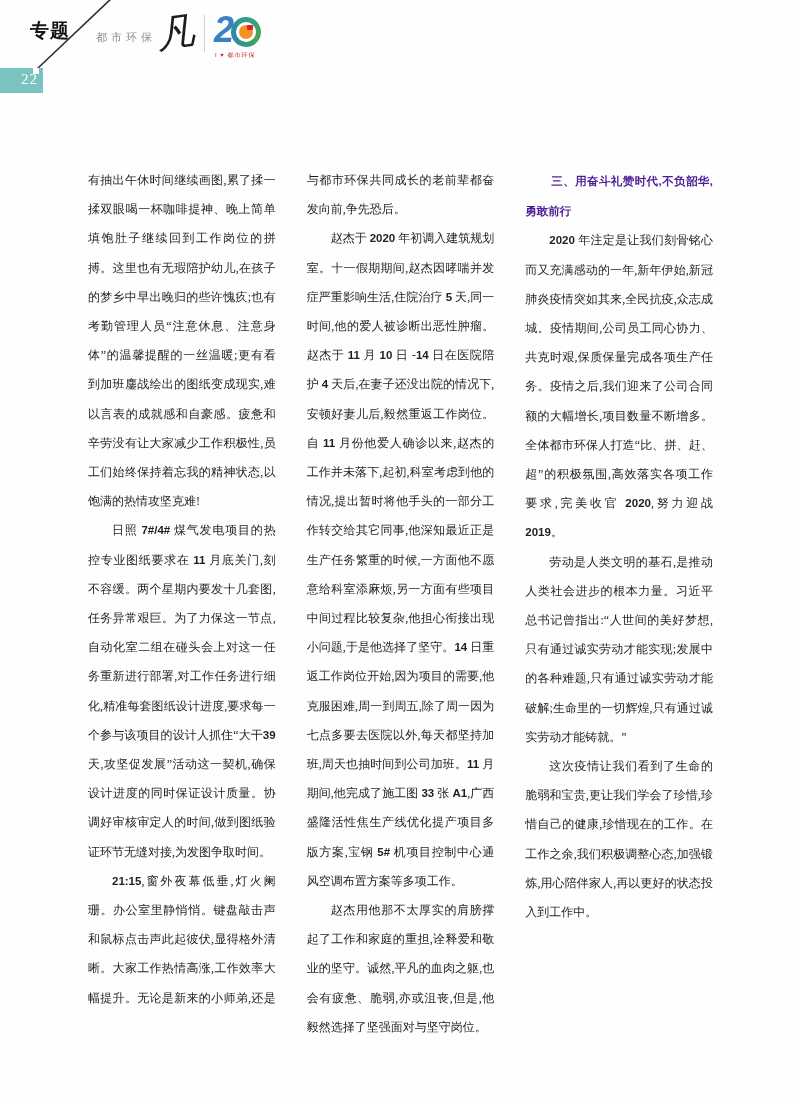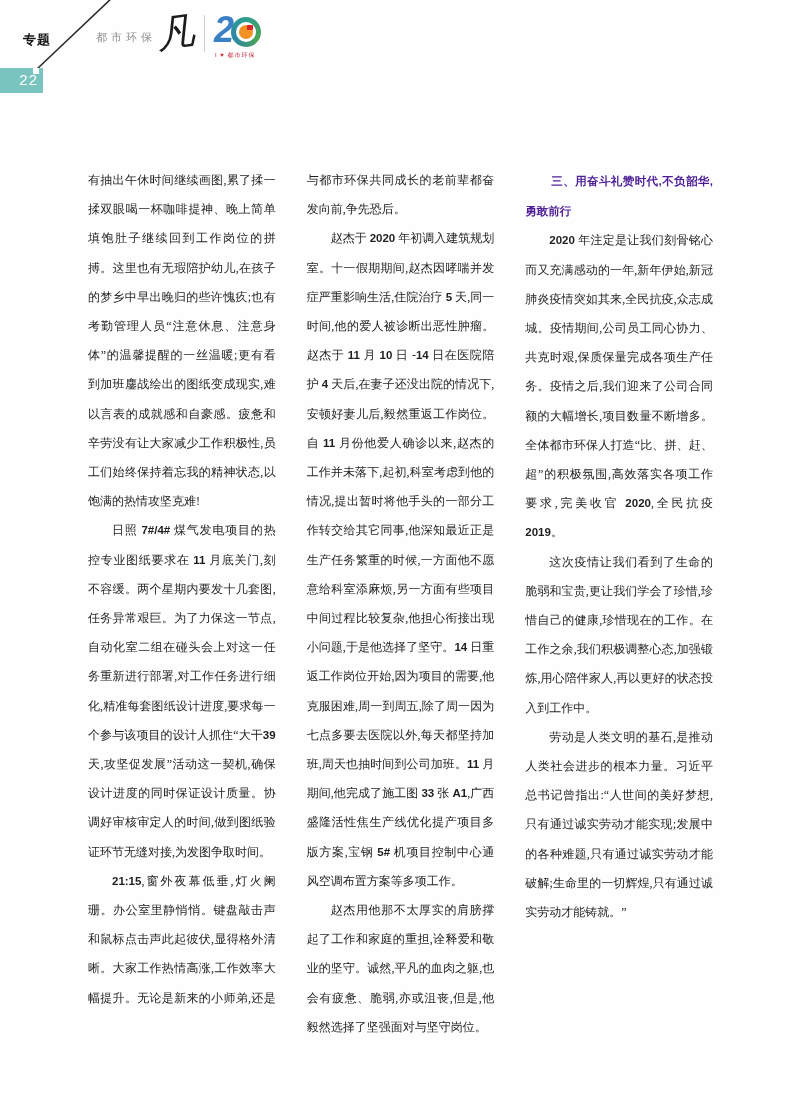--- a/index.html
+++ b/index.html
@@ -1,24 +1,24 @@
 <!DOCTYPE html>
 <html><head>
 <meta charset="utf-8">
 <style>
   html,body{margin:0;padding:0;}
   body{width:800px;height:1100px;background:#fdfdfc;font-family:"Liberation Serif",serif;color:#1e1e1e;position:relative;overflow:hidden;}
   .page{position:absolute;inset:0;background:#fefefe;}
 
   
-  .section-label{position:absolute;left:23px;top:18px;font-family:"Liberation Sans",sans-serif;font-weight:bold;font-size:13px;color:#141414;letter-spacing:1px;margin-top:13px;}
+  .section-label{position:absolute;left:30px;top:18px;font-family:"Liberation Sans",sans-serif;font-weight:bold;font-size:19px;color:#141414;letter-spacing:1px;}
   .diag-svg{position:absolute;left:0;top:0;width:140px;height:80px;}
   .pagenum-box{position:absolute;left:0;top:68px;width:43px;height:25px;background:#79c4bf;}
   .pagenum-box .notch{position:absolute;top:0;right:4px;width:6px;height:6px;background:#ffffff;}
-  .pagenum{position:absolute;right:5px;top:3px;font-family:Liberation Sans, sans-serif;font-size:15px;color:#ffffff;letter-spacing:1px;}
+  .pagenum{position:absolute;right:5px;top:3px;font-family:Liberation Serif, serif;font-size:15px;color:#ffffff;letter-spacing:1px;}
   .brand-text{position:absolute;left:96px;top:30px;font-family:"Liberation Sans",sans-serif;font-size:11px;letter-spacing:4px;color:#8f8f8f;}
   .brand-mark{position:absolute;left:156px;top:8px;font-family:"DejaVu Serif",serif;font-style:italic;font-size:38px;color:#1c1c1c;transform:rotate(-8deg);}
   .logo-divider{position:absolute;left:204px;top:15px;width:1px;height:37px;background:#cfcfcf;}
   .logo20{position:absolute;left:214px;top:12px;display:flex;align-items:center;}
   .logo-two{font-family:"Liberation Sans",sans-serif;font-weight:bold;font-style:italic;font-size:36px;line-height:36px;color:#3b7fc4;}
   .logo-zero{width:30px;height:30px;border-radius:50%;background:conic-gradient(#2f9e8f,#49a554,#2e86a8,#2f9e8f);position:relative;display:inline-block;margin-left:-3px;margin-top:3px;}
   .logo-zero .ring-gap{position:absolute;inset:5px;background:#ffffff;border-radius:50%;}
   .logo-zero .center{position:absolute;inset:8px;background:#f29222;border-radius:50%;}
   .logo-zero .dot{position:absolute;top:8px;right:8px;width:6px;height:5px;background:#d8232a;border-radius:1px;z-index:2;}
   .logo-tag{position:absolute;left:215px;top:51px;font-family:"Liberation Sans",sans-serif;font-size:6px;letter-spacing:1px;color:#c12333;white-space:nowrap;}
@@ -67,18 +67,18 @@
     <span> 都市环保</span>
   </div>
 
   <div class="article">
       <p class="body"><span>有抽出午休时间继续画图,累了揉一揉双眼喝一杯咖啡提神、晚上简单填饱肚子继续回到工作岗位的拼搏。这里也有无瑕陪护幼儿,在孩子的梦乡中早出晚归的些许愧疚;也有考勤管理人员“注意休息、注意身体”的温馨提醒的一丝温暖;更有看到加班鏖战绘出的图纸变成现实,难以言表的成就感和自豪感。疲惫和辛劳没有让大家减少工作积极性,员工们始终保持着忘我的精神状态,以饱满的热情攻坚克难!</span></p>
       <p class="indent body"><span>日照 </span><span class="b">7#/4#</span><span> 煤气发电项目的热控专业图纸要求在 </span><span class="b">11</span><span> 月底关门,刻不容缓。两个星期内要发十几套图,任务异常艰巨。为了力保这一节点,自动化室二组在碰头会上对这一任务重新进行部署,对工作任务进行细化,精准每套图纸设计进度,要求每一个参与该项目的设计人抓住“大干</span><span class="b">39</span><span> 天,攻坚促发展”活动这一契机,确保设计进度的同时保证设计质量。协调好审核审定人的时间,做到图纸验证环节无缝对接,为发图争取时间。</span></p>
       <p class="indent body"><span class="b">21:15</span><span>,窗外夜幕低垂,灯火阑珊。办公室里静悄悄。键盘敲击声和鼠标点击声此起彼伏,显得格外清晰。大家工作热情高涨,工作效率大幅提升。无论是新来的小师弟,还是与都市环保共同成长的老前辈都奋发向前,争先恐后。</span></p>
       <p class="indent body"><span>赵杰于 </span><span class="b">2020</span><span> 年初调入建筑规划室。十一假期期间,赵杰因哮喘并发症严重影响生活,住院治疗 </span><span class="b">5</span><span> 天,同一时间,他的爱人被诊断出恶性肿瘤。赵杰于 </span><span class="b">11</span><span> 月 </span><span class="b">10</span><span> 日 -</span><span class="b">14</span><span> 日在医院陪护 </span><span class="b">4</span><span> 天后,在妻子还没出院的情况下,安顿好妻儿后,毅然重返工作岗位。自 </span><span class="b">11</span><span> 月份他爱人确诊以来,赵杰的工作并未落下,起初,科室考虑到他的情况,提出暂时将他手头的一部分工作转交给其它同事,他深知最近正是生产任务繁重的时候,一方面他不愿意给科室添麻烦,另一方面有些项目中间过程比较复杂,他担心衔接出现小问题,于是他选择了坚守。</span><span class="b">14</span><span> 日重返工作岗位开始,因为项目的需要,他克服困难,周一到周五,除了周一因为七点多要去医院以外,每天都坚持加班,周天也抽时间到公司加班。</span><span class="b">11</span><span> 月期间,他完成了施工图 </span><span class="b">33</span><span> 张 </span><span class="b">A1</span><span>,广西盛隆活性焦生产线优化提产项目多版方案,宝钢 </span><span class="b">5#</span><span> 机项目控制中心通风空调布置方案等多项工作。</span></p>
       <p class="indent body"><span>赵杰用他那不太厚实的肩膀撑起了工作和家庭的重担,诠释爱和敬业的坚守。诚然,平凡的血肉之躯,也会有疲惫、脆弱,亦或沮丧,但是,他毅然选择了坚强面对与坚守岗位。</span></p>
       <p class="indent heading"><span class="b">三、用奋斗礼赞时代,不负韶华,勇敢前行</span></p>
-      <p class="indent body"><span class="b">2020</span><span> 年注定是让我们刻骨铭心而又充满感动的一年,新年伊始,新冠肺炎疫情突如其来,全民抗疫,众志成城。疫情期间,公司员工同心协力、共克时艰,保质保量完成各项生产任务。疫情之后,我们迎来了公司合同额的大幅增长,项目数量不断增多。全体都市环保人打造“比、拼、赶、超”的积极氛围,高效落实各项工作要求,完美收官 </span><span class="b">2020</span><span>,全民抗疫 </span><span class="b">2019</span><span>。</span></p>
+      <p class="indent body"><span class="b">2020</span><span> 年注定是让我们刻骨铭心而又充满感动的一年,新年伊始,新冠肺炎疫情突如其来,全民抗疫,众志成城。疫情期间,公司员工同心协力、共克时艰,保质保量完成各项生产任务。疫情之后,我们迎来了公司合同额的大幅增长,项目数量不断增多。全体都市环保人打造“比、拼、赶、超”的积极氛围,高效落实各项工作要求,完美收官 </span><span class="b">2020</span><span>,努力迎战 </span><span class="b">2019</span><span>。</span></p>
+      <p class="indent body"><span>劳动是人类文明的基石,是推动人类社会进步的根本力量。习近平总书记曾指出:“人世间的美好梦想,只有通过诚实劳动才能实现;发展中的各种难题,只有通过诚实劳动才能破解;生命里的一切辉煌,只有通过诚实劳动才能铸就。”</span></p>
       <p class="indent body"><span>这次疫情让我们看到了生命的脆弱和宝贵,更让我们学会了珍惜,珍惜自己的健康,珍惜现在的工作。在工作之余,我们积极调整心态,加强锻炼,用心陪伴家人,再以更好的状态投入到工作中。</span></p>
-      <p class="indent body"><span>劳动是人类文明的基石,是推动人类社会进步的根本力量。习近平总书记曾指出:“人世间的美好梦想,只有通过诚实劳动才能实现;发展中的各种难题,只有通过诚实劳动才能破解;生命里的一切辉煌,只有通过诚实劳动才能铸就。”</span></p>
     </div>
 
 </div>
 
 </body></html>

